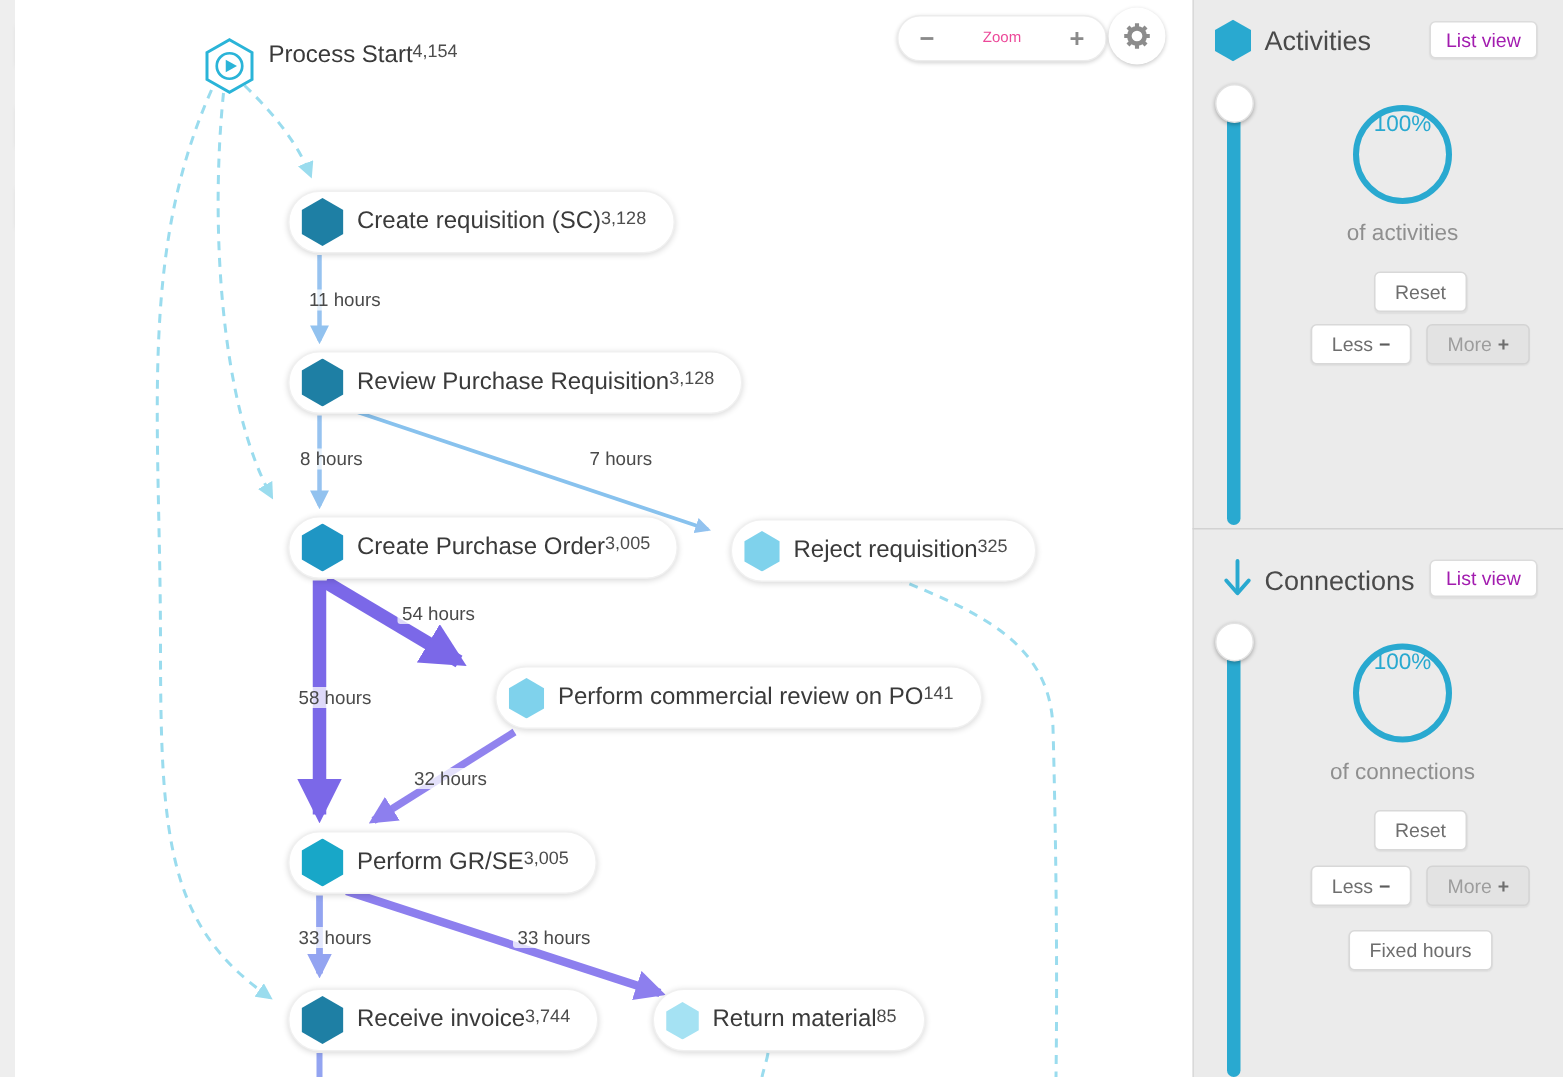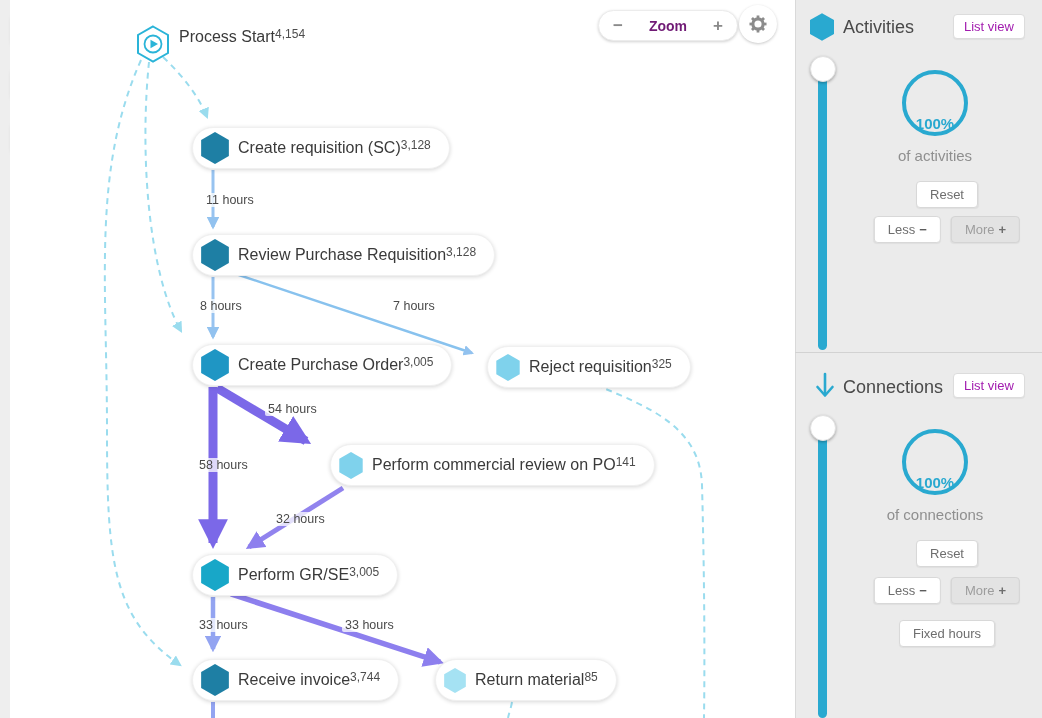--- a/index.html
+++ b/index.html
@@ -25,39 +25,39 @@
   .start-node { position:absolute; display:flex; align-items:flex-start; gap:9px; cursor:pointer; }
 
   .edge-label { position:absolute; font-size:12.5px; color:#4a4a4a;
     background:rgba(255,255,255,0.75); padding:0 3px; border-radius:2px; white-space:nowrap; }
 
   
   #zoom-pill { position:absolute; left:598px; top:10px; width:140px; height:31px; background:#fff;
     border:1px solid #ececec; border-radius:16px; box-shadow:0 1px 3px rgba(0,0,0,0.18);
     display:flex; align-items:center; justify-content:space-between; padding:0 14px; }
   .zoom-btn { font-size:17px; font-weight:700; color:#8a8a8a; cursor:pointer; line-height:1; }
-  #zoom-label { font-size:14px; color:#701a75;font-weight:bold; }
+  #zoom-label { font-size:10px; color:#ec4899; }
   #gear-btn { position:absolute; left:739px; top:5px; width:38px; height:38px; border-radius:50%;
     background:#fff; box-shadow:0 1px 3px rgba(0,0,0,0.22); display:flex; align-items:center;
     justify-content:center; cursor:pointer; }
 
   
   #right-panel { position:absolute; left:795px; top:0; width:247px; height:718px;
     background:#ebebeb; border-left:1px solid #d9d9d9; }
   .panel-divider { position:absolute; left:795px; top:352px; width:247px; height:1px; background:#d2d2d2; }
   .section-title { position:absolute; font-size:18px; color:#4a4a4a; }
   .listview-btn { position:absolute; left:953px; font-size:13px; color:#a21caf; background:#fff;
     border:1px solid #dcdcdc; border-radius:4px; padding:4px 10px; cursor:pointer;
     box-shadow:0 1px 1px rgba(0,0,0,0.05); }
   .slider-track { position:absolute; left:818px; width:9px; background:#29a9d0; border-radius:5px; cursor:pointer; }
   .slider-thumb { position:absolute; left:810px; width:26px; height:26px; border-radius:50%;
     background:#fff; border:1px solid #e2e2e2; box-shadow:0 1px 3px rgba(0,0,0,0.3); cursor:pointer; }
   .pct-circle { position:absolute; left:935px; transform:translateX(-50%); width:66px; height:66px;
-    border:4px solid #29a9d0; border-radius:50%; display:flex; align-items:flex-end; justify-content:center;
-    color:#29a9d0; font-size:15px; background:transparent;font-weight:bold; }
+    border:4px solid #29a9d0; border-radius:50%; display:flex; align-items:flex-start; justify-content:center;
+    color:#29a9d0; font-size:15px; background:transparent; }
   .pct-caption { position:absolute; left:935px; transform:translateX(-50%); font-size:15px; color:#8f8f8f; white-space:nowrap; }
   .center-wrap { position:absolute; left:935px; transform:translateX(-50%); display:flex; gap:10px;margin-left:12px; }
   .pbtn { background:#fff; border:1px solid #d8d8d8; border-radius:4px; color:#6e6e6e; font-size:13px;
     padding:5px 13px; cursor:pointer; box-shadow:0 1px 1px rgba(0,0,0,0.05); white-space:nowrap; }
   .pbtn .glyph { font-weight:700; color:#5c5c5c; margin-left:4px; }
   .pbtn.disabled { background:#e3e3e3; color:#9d9d9d; border-color:#d4d4d4; }
   .pbtn.disabled .glyph { color:#6e6e6e; }
 </style>
 </head>
 <body>

